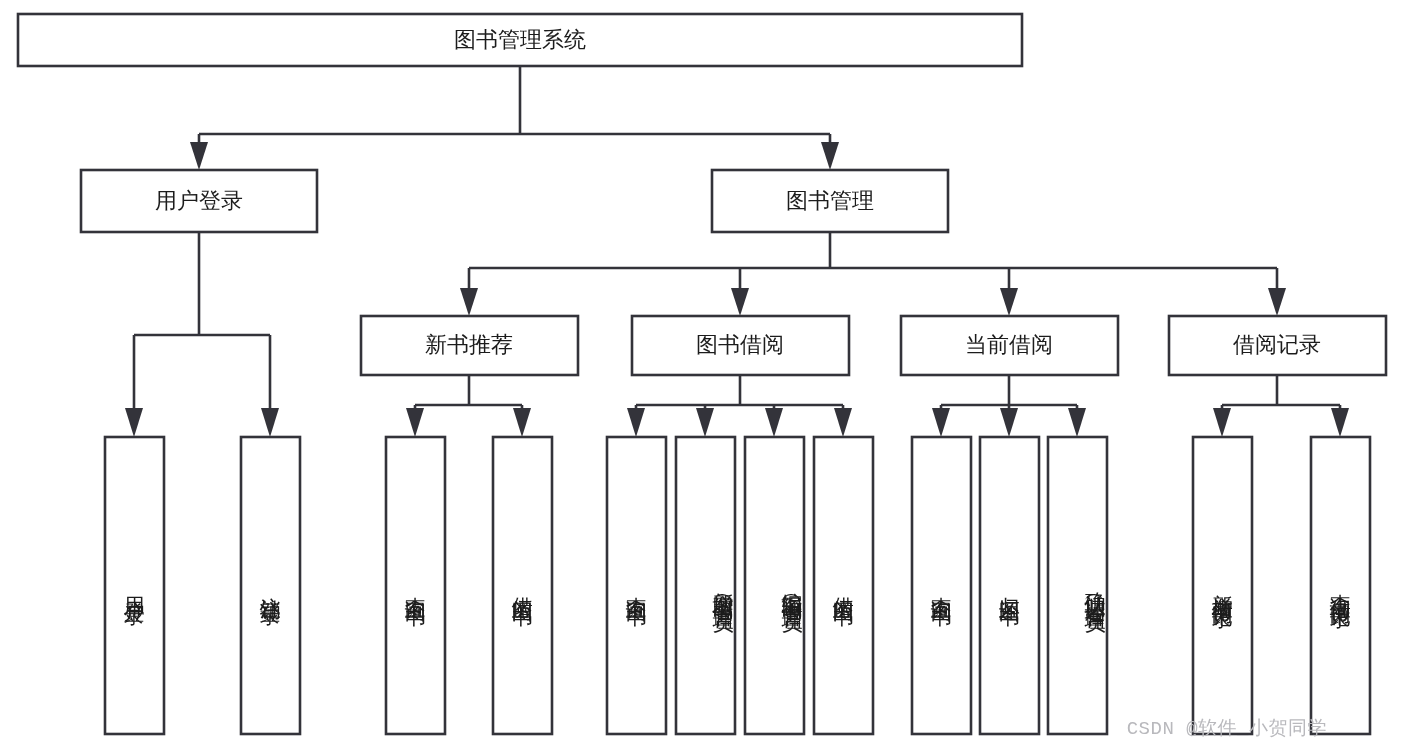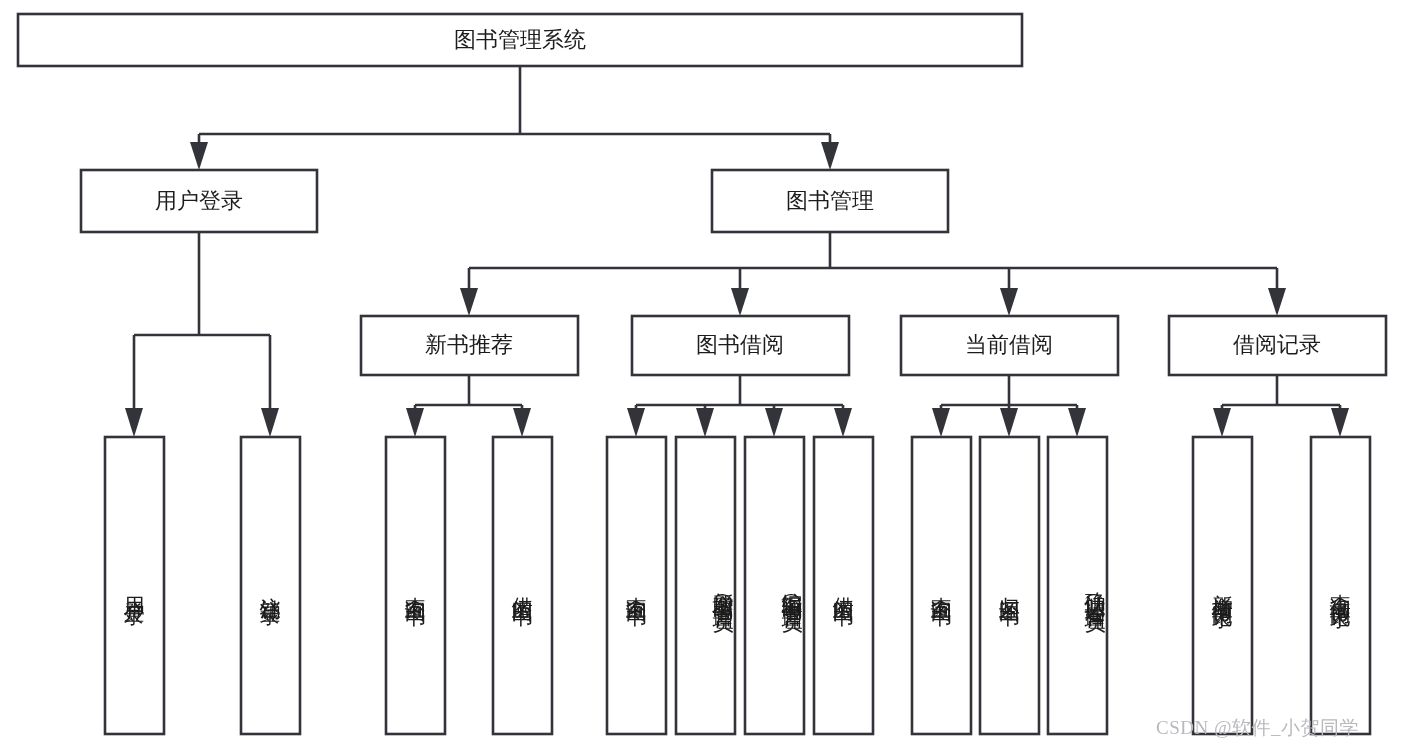--- a/index.html
+++ b/index.html
@@ -11,21 +11,20 @@
     width: 1405px;
     height: 747px;
     font-family: "Liberation Sans", "DejaVu Sans", sans-serif;
     overflow: hidden;
   }
   #diagram-root {
     position: relative;
     width: 1335px;
     height: 747px;
     background: #ffffff;
-    padding-left: 32px;
   }
   svg#tree-svg {
     position: absolute;
     top: 0;
     left: 0;
     width: 1405px;
     height: 747px;
   }
   .node-box {
     fill: #ffffff;
@@ -61,21 +60,21 @@
     line-height: 1.12;
     letter-spacing: 3px;
     color: #1c1c1c;
     white-space: nowrap;
     pointer-events: none;
   }
   .watermark {
     position: absolute;
     right: 8px;
     bottom: 6px;
-    font-family: Liberation Serif, serif;
+    font-family: Liberation Mono, monospace;
     font-size: 19px;
     color: #b9b9bd;
     letter-spacing: 0.5px;
     white-space: nowrap;
   }
 </style>
 </head>
 <body>
 
 <div id="diagram-root">

